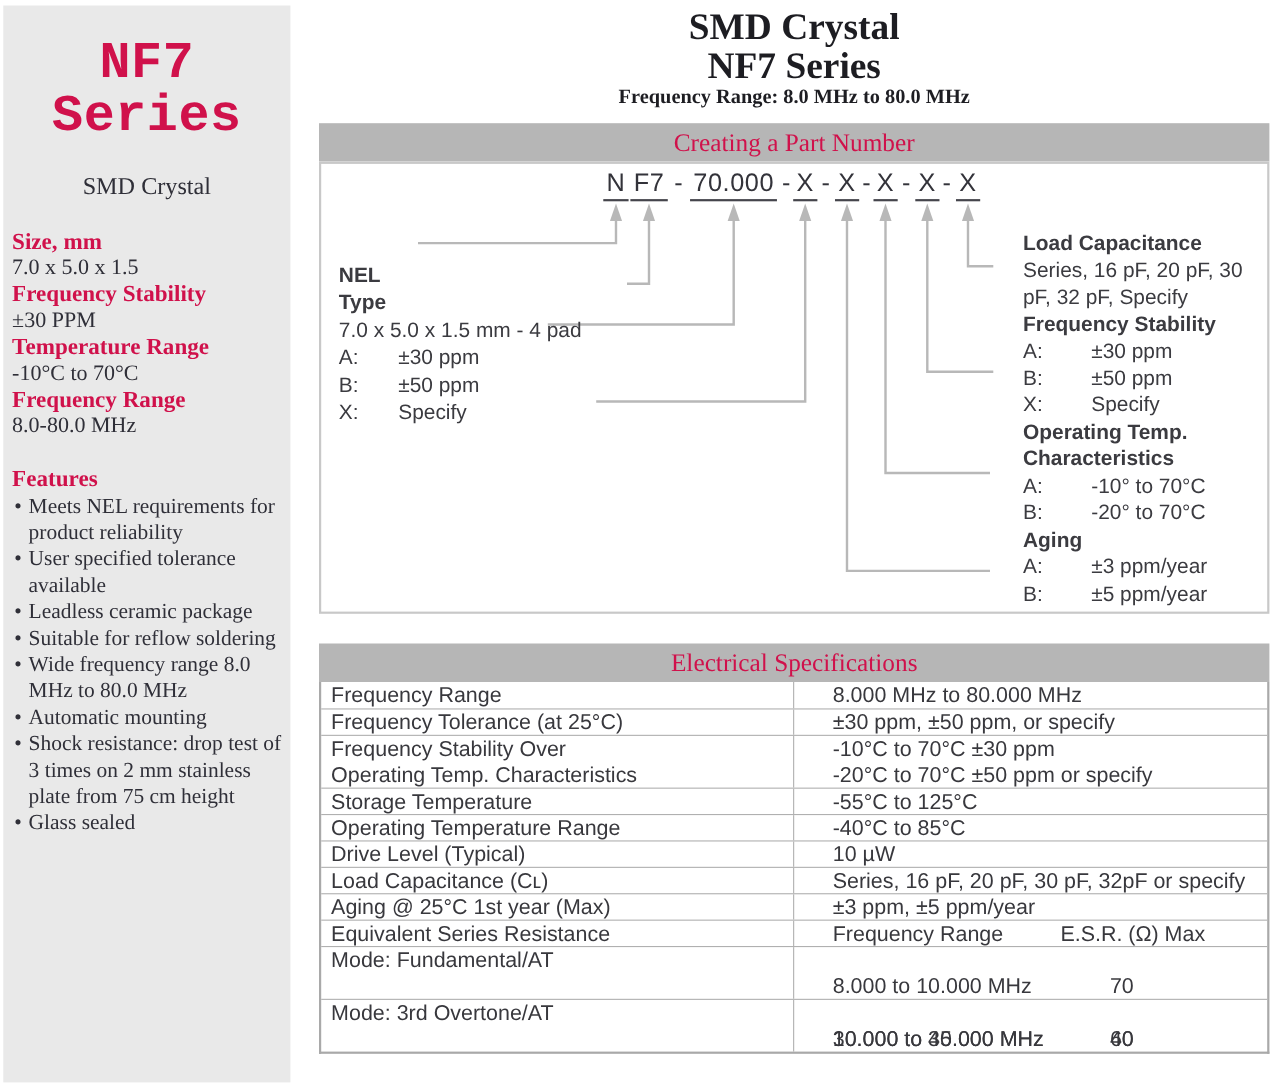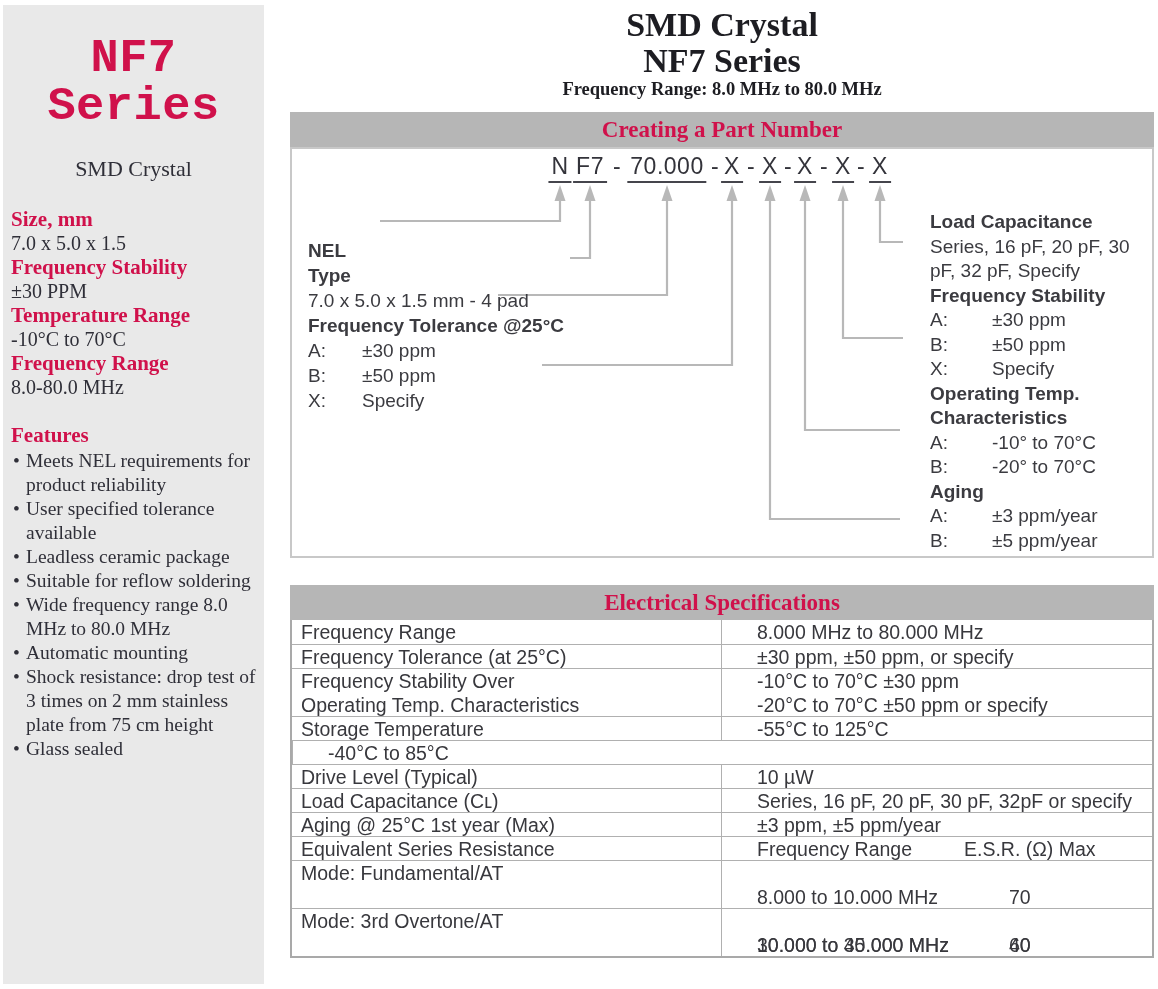--- a/index.html
+++ b/index.html
@@ -33,21 +33,21 @@
 
   
   .main { position:absolute; left:290px; top:0; width:864px; }
   .m-title1, .m-title2 { text-align:center; font-weight:bold; font-size:34px; line-height:36px;
                          color:#1d1d22; }
   .m-title1 { padding-top:7px; }
   .m-sub { text-align:center; font-weight:bold; font-size:18.5px; line-height:20px; color:#1d1d22; }
 
   .section-bar {
     height:35px; background:#b6b6b6; display:flex; align-items:center; justify-content:center;
-    color:#d0114b; font-weight:bold; font-size:23px;
+    color:#d0114b; font-weight:normal; font-size:23px;
     font-family:"Liberation Serif","DejaVu Serif",serif;
   }
   .bar-creating { margin-top:13px; }
   .bar-electrical { margin-top:27px; }
 
   
   .diagram { position:relative; height:411px; border:2px solid #c8c8c8; background:#fff;
              font-size:19px; color:#3b3b40; }
   .d-svg { position:absolute; left:0; top:0; }
   .pn-seg, .pn-dash {
@@ -184,21 +184,20 @@
     <span class="pn-seg" style="left:513px">X</span>
     <span class="pn-dash" style="left:532px">-</span>
     <span class="pn-seg" style="left:551px">X</span>
     <span class="pn-dash" style="left:569px">-</span>
     <span class="pn-seg" style="left:588px">X</span>
 
     <div class="d-left">
       <div class="d-bold">NEL</div>
       <div class="d-bold">Type</div>
       <div>7.0 x 5.0 x 1.5 mm - 4 pad</div>
-      <div class="d-bold">Frequency Tolerance @25°C</div>
       <div><span class="opt-key-l">A:</span><span>±30 ppm</span></div>
       <div><span class="opt-key-l">B:</span><span>±50 ppm</span></div>
       <div><span class="opt-key-l">X:</span><span>Specify</span></div>
     </div>
 
     <div class="d-right">
       <div class="d-bold">Load Capacitance</div>
       <div class="pre">Series, 16 pF, 20 pF, 30
 pF, 32 pF, Specify</div>
       <div class="d-bold">Frequency Stability</div>
@@ -232,20 +231,21 @@
       <div class="t-left">Frequency Stability Over
 Operating Temp. Characteristics</div>
       <div class="t-right">-10°C to 70°C ±30 ppm
 -20°C to 70°C ±50 ppm or specify</div>
     </div>
     <div class="t-row t-h24">
       <div class="t-left">Storage Temperature</div>
       <div class="t-right">-55°C to 125°C</div>
     </div>
     <div class="t-row t-h24">
+      <div class="t-left">Operating Temperature Range</div>
       <div class="t-right">-40°C to 85°C</div>
     </div>
     <div class="t-row t-h24">
       <div class="t-left">Drive Level (Typical)</div>
       <div class="t-right">10 µW</div>
     </div>
     <div class="t-row t-h24">
       <div class="t-left">Load Capacitance (Cʟ)</div>
       <div class="t-right">Series, 16 pF, 20 pF, 30 pF, 32pF or specify</div>
     </div>

